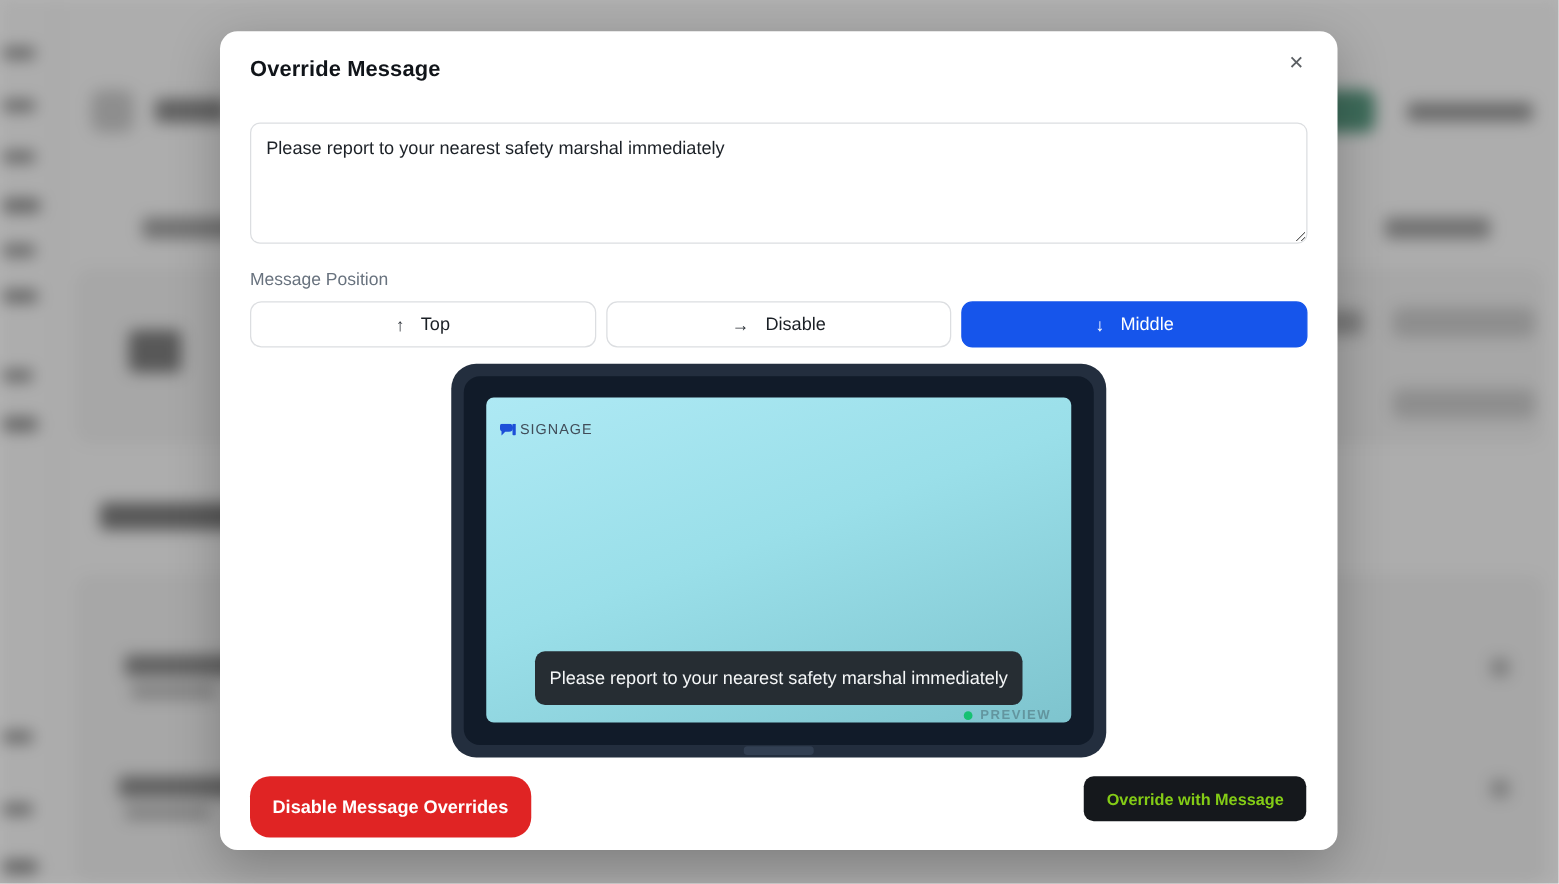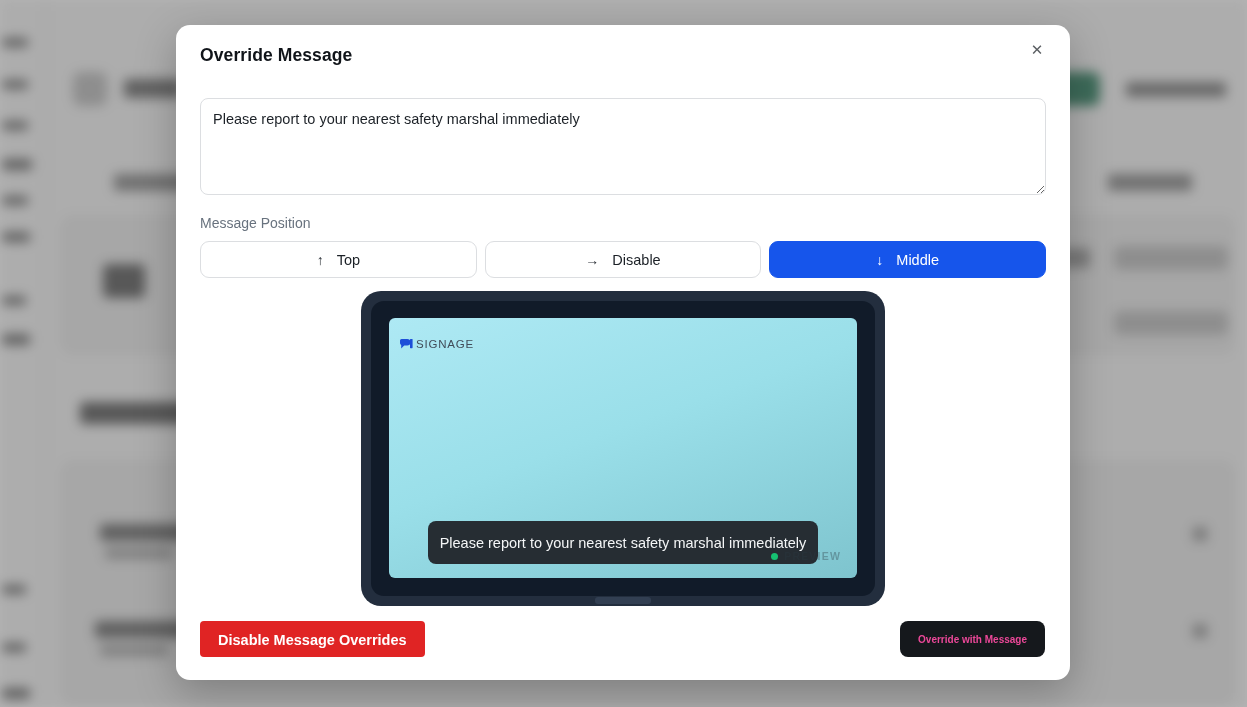--- a/index.html
+++ b/index.html
@@ -84,43 +84,43 @@
   .screen-logo .logo-text {
     font-size: 11.5px; font-weight: 500; color: #414d59; letter-spacing: 0.8px;
   }
   .screen-msgbar {
     position: absolute; left: 50%; transform: translateX(-50%); bottom: 14px;
     width: 390px; height: 43px; background: #262d33; border-radius: 8px;
     display: flex; align-items: center; justify-content: center;
   }
   .screen-msgbar span { color: #f4f6f7; font-size: 14.5px; }
   .preview-badge {
-    position: absolute; right: 16px; bottom: 16px;
+    position: absolute; right: 16px; bottom: 0;
     display: flex; align-items: center; gap: 6px;
   }
   .preview-dot {
     width: 7px; height: 7px; border-radius: 50%;
     background: var(--preview-dot-green, #16c172);
   }
   .preview-text {
     font-size: 10.5px; font-weight: 700; letter-spacing: 1.2px; color: rgba(43,56,66,0.35);
   }
 
   
   .btn-danger {
-    position: absolute; left: 24px; top: 596px; height: 36px;
-    background: var(--danger-red, #e02424); color: #fff; border: none; border-radius: 4px;
+    position: absolute; left: 24px; top: 596px; height: 49px;
+    background: var(--danger-red, #e02424); color: #fff; border: none; border-radius: 16px;
     padding: 11px 18px; font-family: "Liberation Sans", sans-serif;
     font-size: 14.5px; font-weight: 600; cursor: pointer;
   }
   .btn-dark {
     position: absolute; right: 25px; top: 596px; height: 36px;
-    background: var(--dark-button, #15181c); color: #ec4899; border: none; border-radius: 8px;
+    background: var(--dark-button, #15181c); color: #84cc16; border: none; border-radius: 8px;
     padding: 0 18px; font-family: "Liberation Sans", sans-serif;
-    font-size: 10px; font-weight: 600; cursor: pointer;
+    font-size: 13px; font-weight: 600; cursor: pointer;
   }
 </style>
 </head>
 <body>
 
 <div class="backdrop-app">
 
   <div class="bg-shape bg-bar" style="left:2px;top:38px;width:26px;height:9px"></div>
   <div class="bg-shape bg-bar" style="left:2px;top:80px;width:26px;height:9px"></div>
   <div class="bg-shape bg-bar" style="left:2px;top:121px;width:26px;height:9px"></div>

